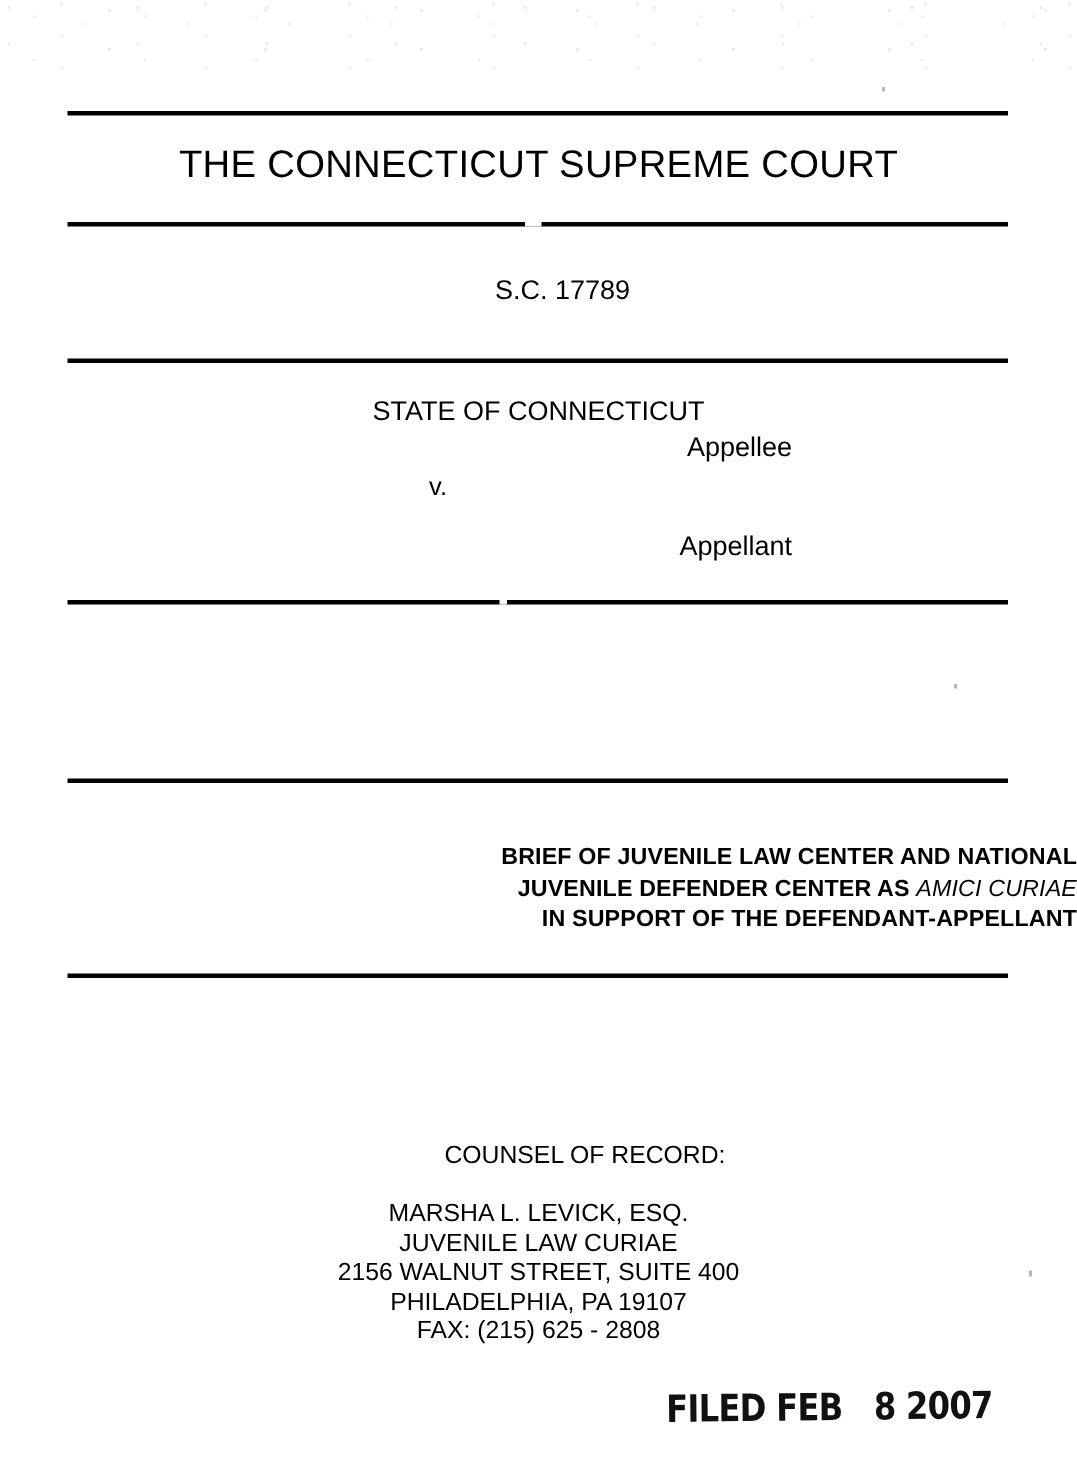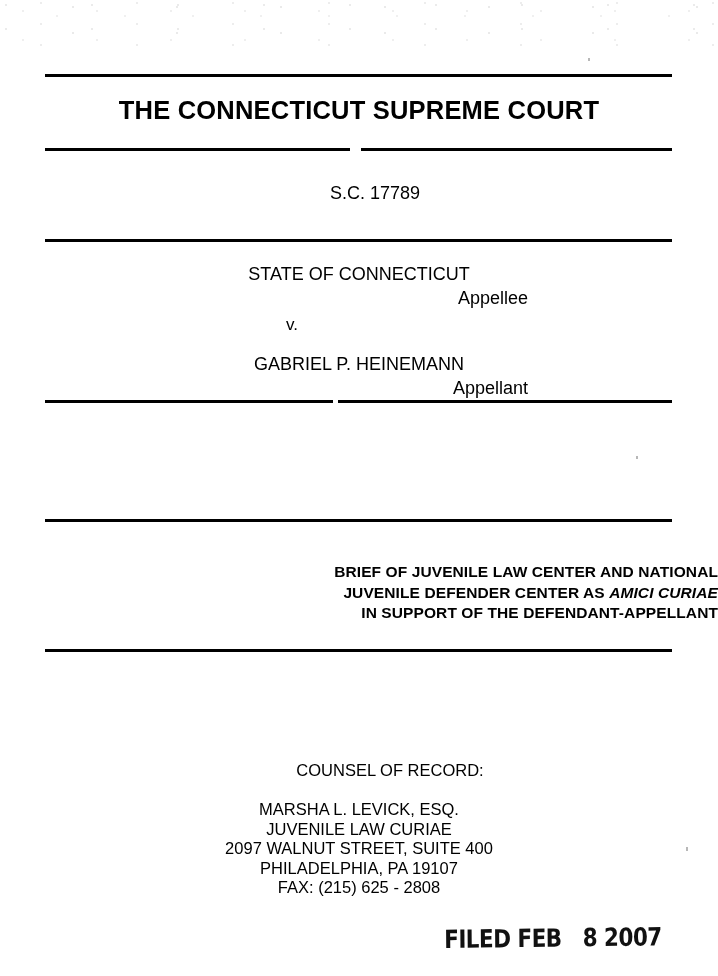--- a/index.html
+++ b/index.html
@@ -72,21 +72,21 @@
     background: #ffffff;
   }
 
   .court-title {
     position: absolute;
     left: 0;
     top: 96px;
     width: 718px;
     text-align: center;
     font-size: 25.5px;
-    font-weight: bold;
+    font-weight: normal;
     letter-spacing: 0.2px;
   }
 
   .docket {
     position: absolute;
     left: 16px;
     top: 183px;
     width: 718px;
     text-align: center;
     font-size: 18px;
@@ -128,21 +128,21 @@
     top: 562px;
     width: 718px;
     text-align: right;
     font-size: 15.5px;
     font-weight: bold;
     line-height: 20.5px;
     letter-spacing: 0.1px;
   }
   .brief-title em {
     font-style: italic;
-    font-weight: bold;
+    font-weight: normal;
   }
 
   
   .counsel-heading {
     position: absolute;
     left: 0;
     top: 761px;
     width: 718px;
     text-align: center;
     font-size: 16.5px;
@@ -191,41 +191,40 @@
 
   <div class="docket">S.C. 17789</div>
 
   <div class="rule" style="top:239px;"></div>
 
   <div class="caption">
     <div class="party-name">STATE OF CONNECTICUT</div>
     <div class="party-role">Appellee</div>
     <div class="versus">v.</div>
     <div class="party-gap"></div>
-    <div class="party-name">GABRIEL P. HEINEMANN</div>
     <div class="party-role">Appellant</div>
   </div>
 
   <div class="rule nicked-2" style="top:400px;"></div>
 
   <div class="rule" style="top:519px;"></div>
 
   <div class="brief-title">
     <div>BRIEF OF JUVENILE LAW CENTER AND NATIONAL</div>
     <div><span>JUVENILE DEFENDER CENTER AS </span><em>AMICI CURIAE</em></div>
     <div>IN SUPPORT OF THE DEFENDANT-APPELLANT</div>
   </div>
 
   <div class="rule" style="top:649px;"></div>
 
   <div class="counsel-heading">COUNSEL OF RECORD:</div>
 
   <div class="counsel-block">
     <div>MARSHA L. LEVICK, ESQ.</div>
     <div>JUVENILE LAW CURIAE</div>
-    <div>2097 WALNUT STREET, SUITE 400</div>
+    <div>2156 WALNUT STREET, SUITE 400</div>
     <div>PHILADELPHIA, PA 19107</div>
     <div>FAX: (215) 625 - 2808</div>
   </div>
 
   <div class="filed-stamp">FILED FEB   8 2007</div>
 
 </div>
 
 </body></html>

